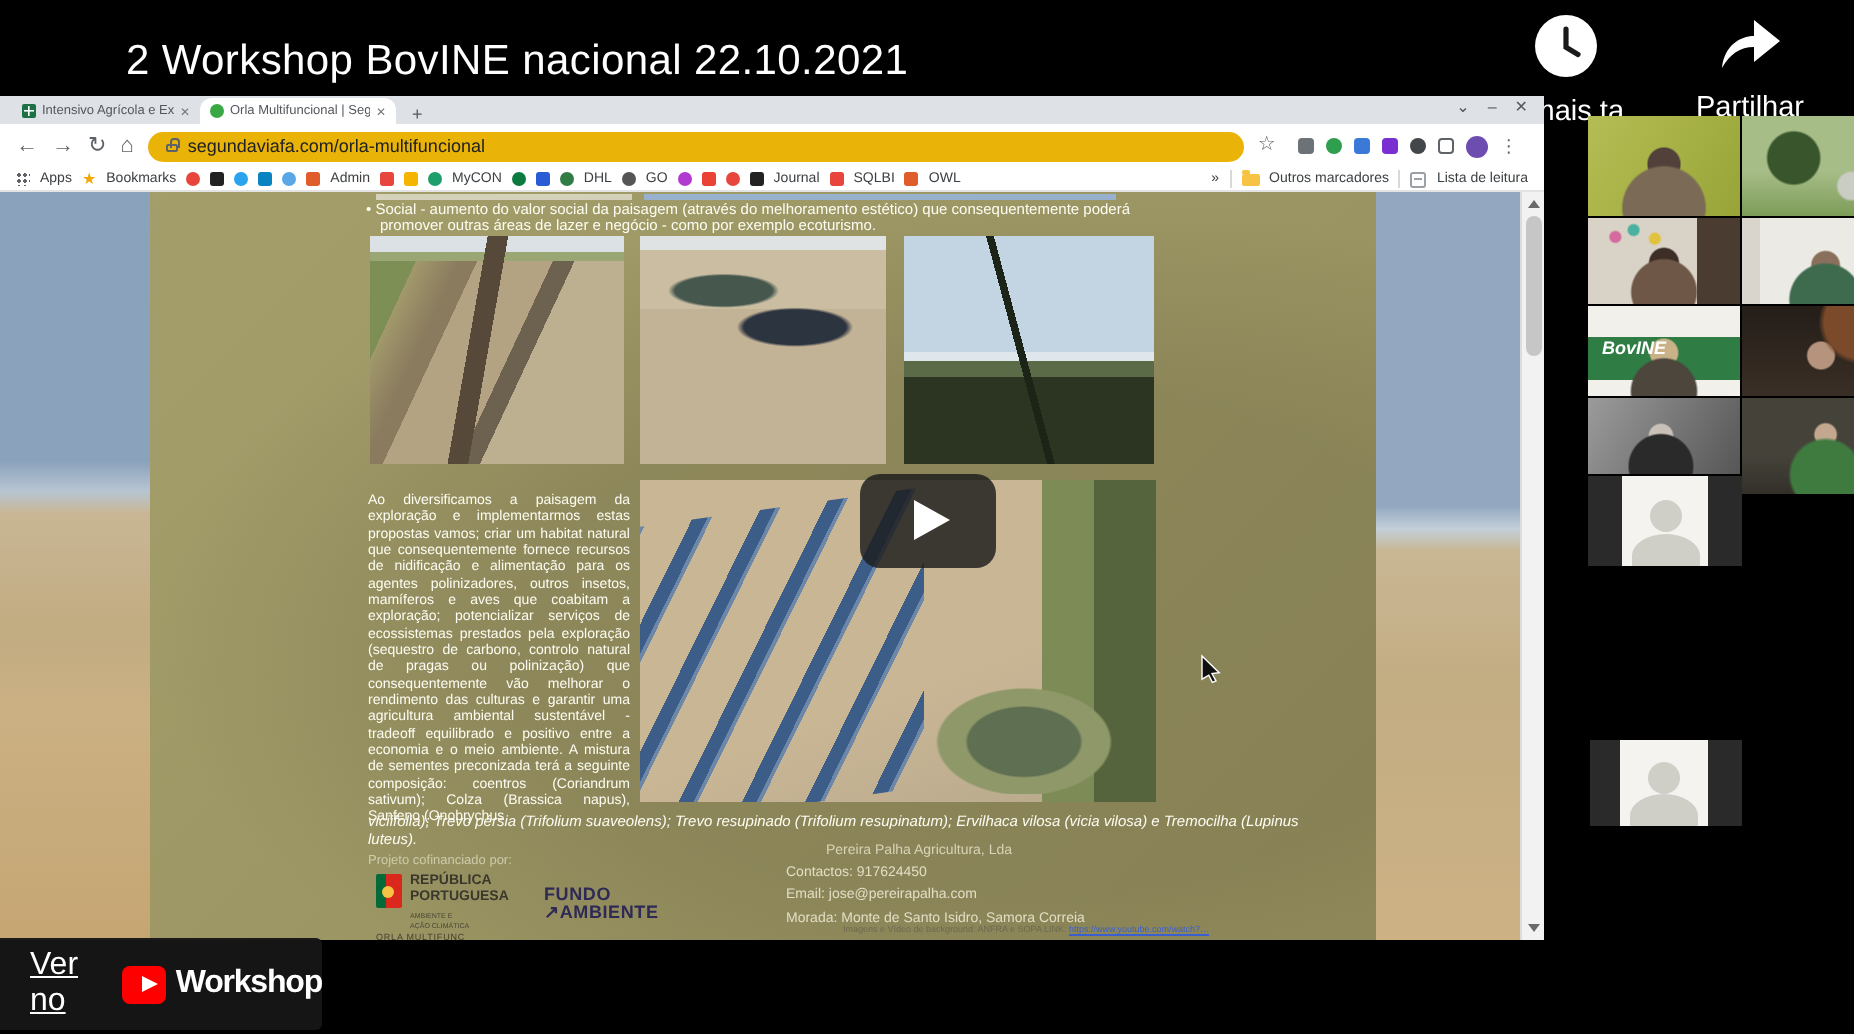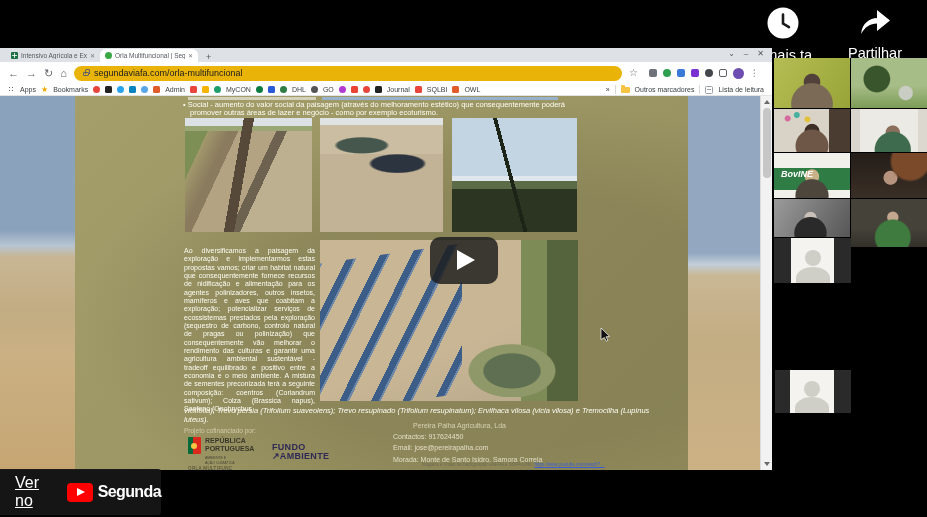--- a/index.html
+++ b/index.html
@@ -119,21 +119,21 @@
   .rep-sub { color:#4a4836; font-size:3.5px; font-weight:normal; margin-top:3px; line-height:1.3; }
   .logo-fundo { left:272px; top:347px; color:#2e2a55; font-weight:bold; font-size:9px; line-height:1.05; letter-spacing:.3px; }
   .contact { left:393px; top:324px; color:#e3dec4; font-size:7px; line-height:1.6; }
   .contact .co { margin-left:20px; color:#d8d3b4; }
   .credits { left:368px; top:366px; width:290px; font-size:4.5px; color:#6f6a50; text-align:center; white-space:nowrap; }
   .credits a { color:#3b5fd0; text-decoration:underline; }
   .orlatag { left:188px; top:370px; font-size:4.5px; color:#45412f; letter-spacing:.4px; }
   .cursor { left:600px; top:231px; }
 
   
-  .tile { position:absolute; overflow:hidden; cursor:pointer; }
+  .tile { position:absolute; overflow:hidden; cursor:pointer;margin-left:20px; }
   .t1 { background:radial-gradient(circle at 50% 92%, #7b6a55 0 34%, transparent 36%),
         radial-gradient(circle at 50% 48%, #51413a 0 17%, transparent 19%),
         linear-gradient(120deg,#b4bd53,#98a438); }
   .t2 { background:radial-gradient(circle at 34% 42%, #39552c 0 22%, transparent 24%),
         radial-gradient(circle at 72% 70%, #c9cdc4 0 10%, transparent 12%),
         linear-gradient(180deg,#a7bd88 0 55%, #7d9c58); }
   .t3 { background:radial-gradient(circle at 18% 22%, #d46a9e 0 2.5px, transparent 3.5px),
         radial-gradient(circle at 30% 14%, #4ab0a0 0 2.5px, transparent 3.5px),
         radial-gradient(circle at 44% 24%, #e2c23c 0 2.5px, transparent 3.5px),
         radial-gradient(circle at 50% 86%, #6e5747 0 30%, transparent 32%),
@@ -160,20 +160,21 @@
   .ptile::before { content:""; position:absolute; left:50%; top:26%; width:16px; height:16px;
                    margin-left:-8px; border-radius:50%; background:#cfcfc7; }
   .ptile::after { content:""; position:absolute; left:50%; bottom:-6px; width:34px; height:22px;
                   margin-left:-17px; border-radius:50% 50% 0 0; background:#cfcfc7; }
 </style>
 </head>
 <body>
 
 <div id="stage">
 
+  <div class="abs yt-title">2 Workshop BovINE nacional 22.10.2021</div>
 
   <div class="abs wl-wrap">
     <svg width="34" height="34" viewBox="0 0 34 34">
       <circle cx="17" cy="17" r="15.5" fill="#ffffff"></circle>
       <path d="M17 8.5 V17.6 L23 21.2" stroke="#1a1a1a" stroke-width="2.6" fill="none" stroke-linecap="round"></path>
     </svg>
     <div class="ov-label">Ver mais ta…</div>
   </div>
 
   <div class="abs share-wrap">
@@ -347,16 +348,16 @@
   <div class="tile t7" style="left:774px;top:199px;width:76px;height:38px"></div>
   <div class="tile t8" style="left:851px;top:199px;width:76px;height:48px"></div>
   <div class="tile pbars" style="left:774px;top:238px;width:77px;height:45px"></div>
   <div class="tile ptile" style="left:791px;top:238px;width:43px;height:45px"></div>
   <div class="tile pbars" style="left:775px;top:370px;width:76px;height:43px"></div>
   <div class="tile ptile" style="left:790px;top:370px;width:44px;height:43px"></div>
 
   <div class="abs ytbtn">
     <span class="verno">Ver no</span>
     <span class="ytplay"></span>
-    <span class="ytword">Segunda</span>
+    <span class="ytword">Workshop</span>
   </div>
 
 </div>
 
 </body></html>

